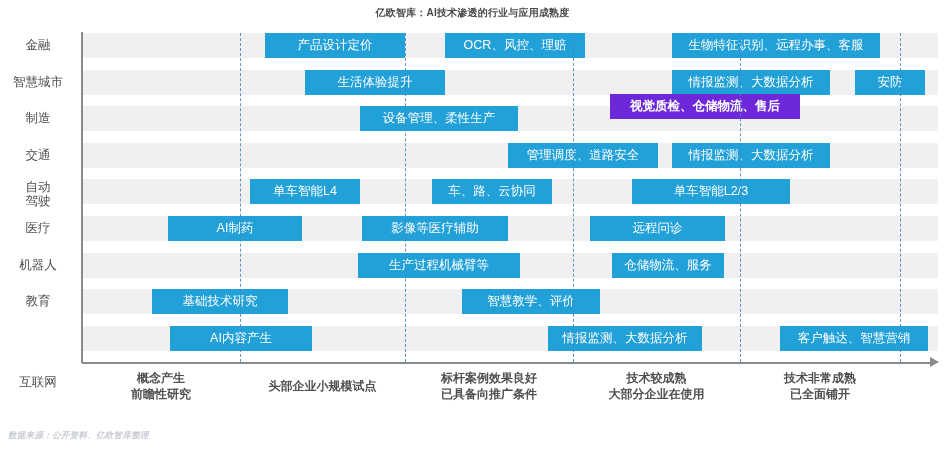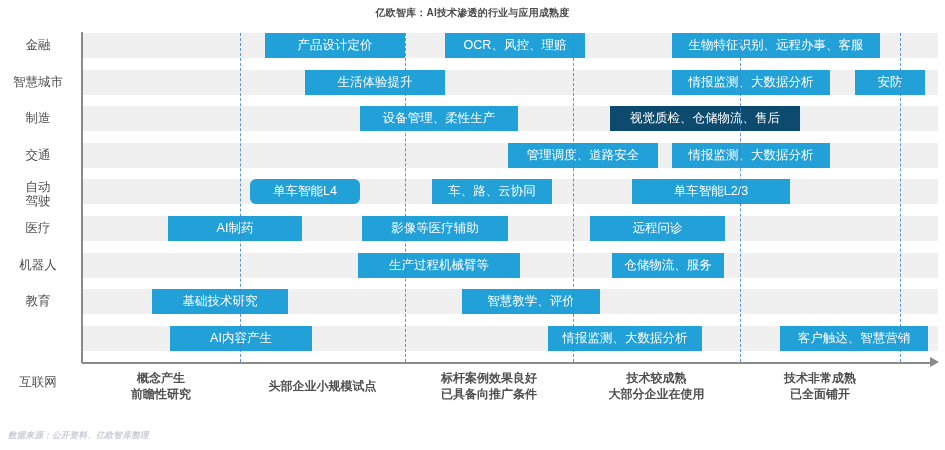--- a/index.html
+++ b/index.html
@@ -156,24 +156,24 @@
   <div id="axis-bottom"></div>
   <div id="axis-arrow"></div>
   <div id="plot-area">
       <div class="bar" style="left: 183px; width: 140px; top: 0px; background: rgb(34, 160, 216); color: rgb(255, 255, 255);">产品设计定价</div>
       <div class="bar" style="left: 363px; width: 140px; top: 0px; background: rgb(34, 160, 216); color: rgb(255, 255, 255);">OCR、风控、理赔</div>
       <div class="bar" style="left: 590px; width: 208px; top: 0px; background: rgb(34, 160, 216); color: rgb(255, 255, 255);">生物特征识别、远程办事、客服</div>
       <div class="bar" style="left: 223px; width: 140px; top: 36.6px; background: rgb(34, 160, 216); color: rgb(255, 255, 255);">生活体验提升</div>
       <div class="bar" style="left: 590px; width: 158px; top: 36.6px; background: rgb(34, 160, 216); color: rgb(255, 255, 255);">情报监测、大数据分析</div>
       <div class="bar" style="left: 773px; width: 70px; top: 36.6px; background: rgb(34, 160, 216); color: rgb(255, 255, 255);">安防</div>
       <div class="bar" style="left: 278px; width: 158px; top: 73.2px; background: rgb(34, 160, 216); color: rgb(255, 255, 255);">设备管理、柔性生产</div>
-      <div class="bar" style="left: 528px; width: 190px; top: 73px; background: #0c4a6e; color: rgb(255, 255, 255);">视觉质检、仓储物流、售后</div>
+      <div class="bar" style="left: 528px; width: 190px; top: 61px; background: #6d28d9; color: rgb(255, 255, 255); font-weight: bold;">视觉质检、仓储物流、售后</div>
       <div class="bar" style="left: 426px; width: 150px; top: 109.8px; background: rgb(34, 160, 216); color: rgb(255, 255, 255);">管理调度、道路安全</div>
       <div class="bar" style="left: 590px; width: 158px; top: 109.8px; background: rgb(34, 160, 216); color: rgb(255, 255, 255);">情报监测、大数据分析</div>
-      <div class="bar" style="left: 168px; width: 110px; top: 146.4px; background: rgb(34, 160, 216); color: rgb(255, 255, 255); border-radius: 6px;">单车智能L4</div>
+      <div class="bar" style="left: 168px; width: 110px; top: 146.4px; background: rgb(34, 160, 216); color: rgb(255, 255, 255);">单车智能L4</div>
       <div class="bar" style="left: 350px; width: 120px; top: 146.4px; background: rgb(34, 160, 216); color: rgb(255, 255, 255);">车、路、云协同</div>
       <div class="bar" style="left: 550px; width: 158px; top: 146.4px; background: rgb(34, 160, 216); color: rgb(255, 255, 255);">单车智能L2/3</div>
       <div class="bar" style="left: 86px; width: 134px; top: 183px; background: rgb(34, 160, 216); color: rgb(255, 255, 255);">AI制药</div>
       <div class="bar" style="left: 280px; width: 146px; top: 183px; background: rgb(34, 160, 216); color: rgb(255, 255, 255);">影像等医疗辅助</div>
       <div class="bar" style="left: 508px; width: 135px; top: 183px; background: rgb(34, 160, 216); color: rgb(255, 255, 255);">远程问诊</div>
       <div class="bar" style="left: 276px; width: 162px; top: 219.6px; background: rgb(34, 160, 216); color: rgb(255, 255, 255);">生产过程机械臂等</div>
       <div class="bar" style="left: 530px; width: 112px; top: 219.6px; background: rgb(34, 160, 216); color: rgb(255, 255, 255);">仓储物流、服务</div>
       <div class="bar" style="left: 70px; width: 136px; top: 256.2px; background: rgb(34, 160, 216); color: rgb(255, 255, 255);">基础技术研究</div>
       <div class="bar" style="left: 380px; width: 138px; top: 256.2px; background: rgb(34, 160, 216); color: rgb(255, 255, 255);">智慧教学、评价</div>
       <div class="bar" style="left: 88px; width: 142px; top: 292.8px; background: rgb(34, 160, 216); color: rgb(255, 255, 255);">AI内容产生</div>

